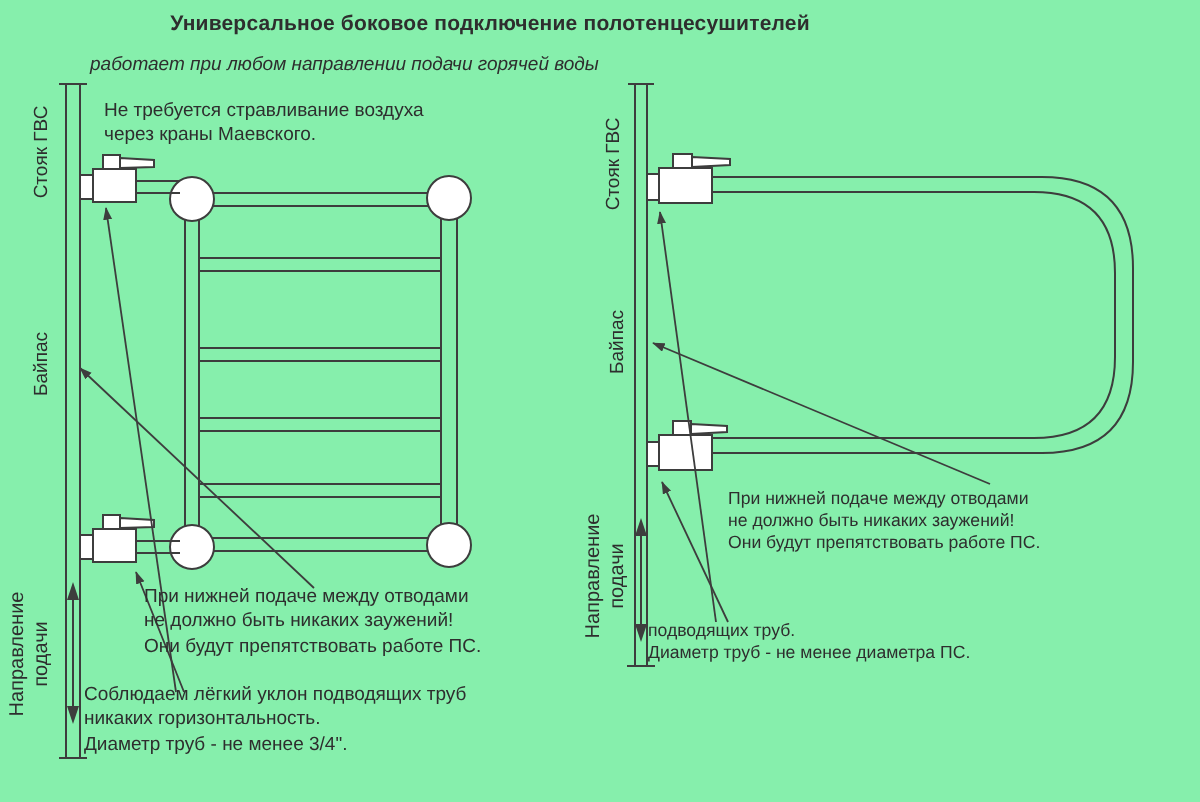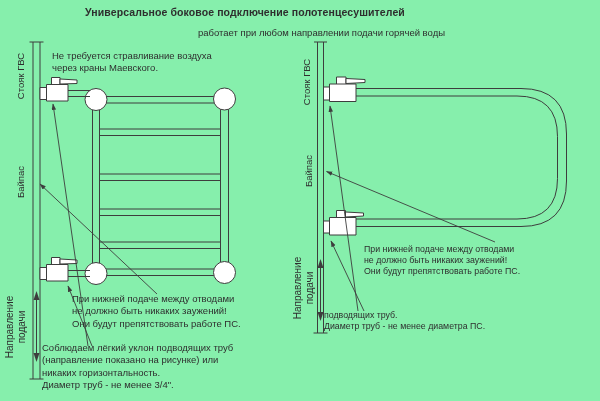--- a/index.html
+++ b/index.html
@@ -7,21 +7,21 @@
   .screen{
     position:relative;width:600px;height:401px;background:#86efac;
     color:#2e2e2e;overflow:hidden;
   }
   .abs{position:absolute;}
   .title{
     left:45px;top:6px;width:400px;text-align:center;
     font-size:10.5px;font-weight:bold;letter-spacing:.1px;
   }
   .subtitle{
-    left:45px;top:27px;width:400px;text-align:right;font-size:9.5px;
+    left:45px;top:27px;width:400px;text-align:left;font-size:9.5px;font-style:italic;
   }
   .note{line-height:12.4px;font-size:9.5px;}
   .note.small{font-size:8.8px;line-height:11px;}
   .note div{white-space:nowrap;}
   .vlabel{
     position:absolute;transform:translate(-50%,-50%) rotate(-90deg);
     white-space:nowrap;font-size:9.5px;text-align:center;line-height:11.5px;
   }
   .vlabel.two{font-size:10px;}
   .vlabel span{display:block;}
@@ -164,21 +164,20 @@
   </div>
 
   <div class="abs note" style="left:72px;top:293px;width:200px;">
     <div>При нижней подаче между отводами</div>
     <div>не должно быть никаких заужений!</div>
     <div>Они будут препятствовать работе ПС.</div>
   </div>
 
   <div class="abs note" style="left:42px;top:342px;width:210px;">
     <div>Соблюдаем лёгкий уклон подводящих труб</div>
-    <div>(направление показано на рисунке) или</div>
     <div>никаких горизонтальность.</div>
     <div>Диаметр труб - не менее 3/4".</div>
   </div>
 
   <div class="vlabel" style="left:307px;top:82px;">Стояк ГВС</div>
 
   <div class="vlabel" style="left:309px;top:171px;">Байпас</div>
 
   <div class="vlabel two" style="left:303px;top:288px;">
     <span>Направление</span>

